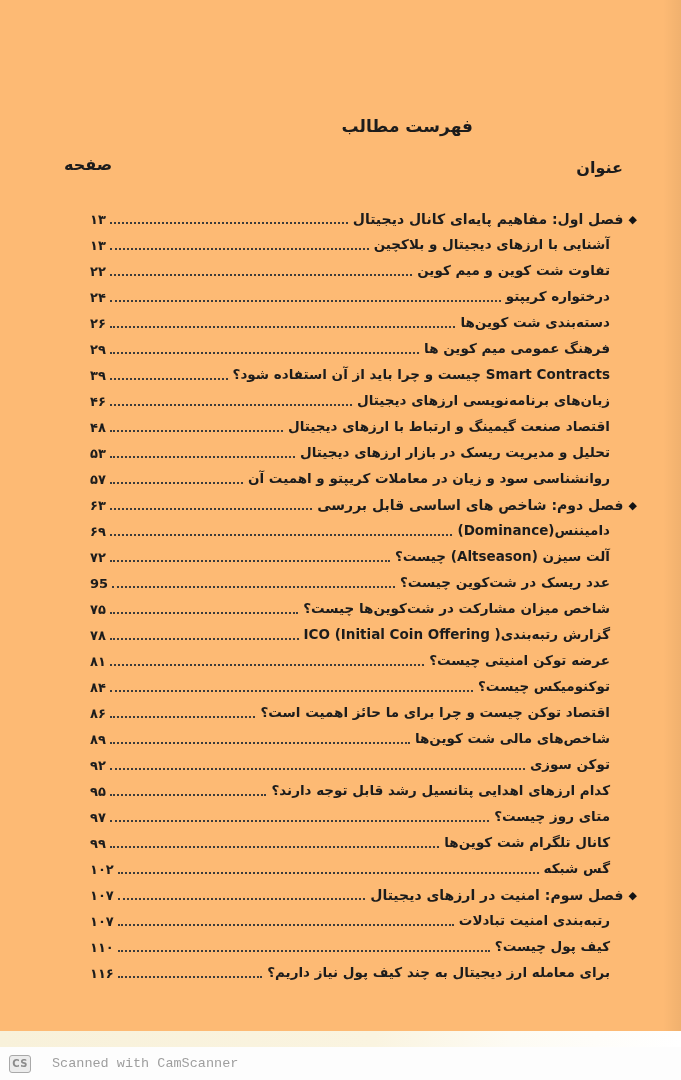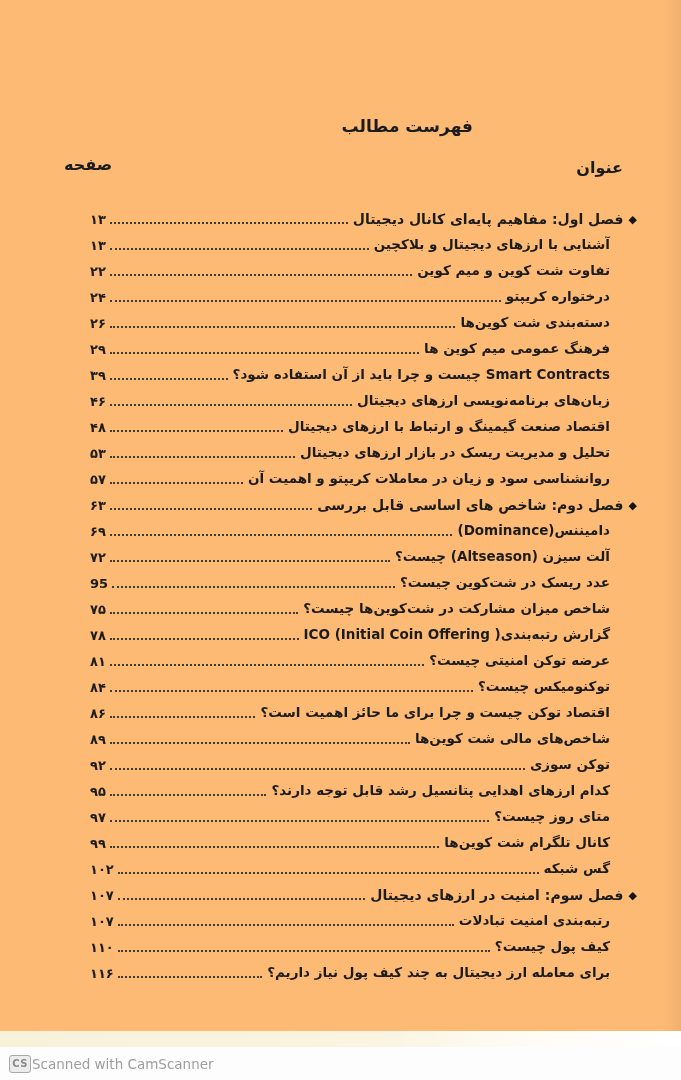--- a/index.html
+++ b/index.html
@@ -116,23 +116,24 @@
     border: 1px solid #a9a9a9;
     border-radius: 3px;
     background: #ececec;
     color: #8b8b8b;
     font-size: 10px;
     font-weight: bold;
     letter-spacing: 0.5px;
     text-align: right;
   }
   .wm-text {
-    margin-left: 1px;
+    margin-left: 21px;
     color: #9e9e9e;
     font-size: 13.5px;
+    font-family: Liberation Mono, monospace;
   }
 </style>
 </head>
 <body>
 
 <div class="page">
 
   <div class="edge-shadow"></div>
 
   <div class="doc-title">فهرست مطالب</div>

